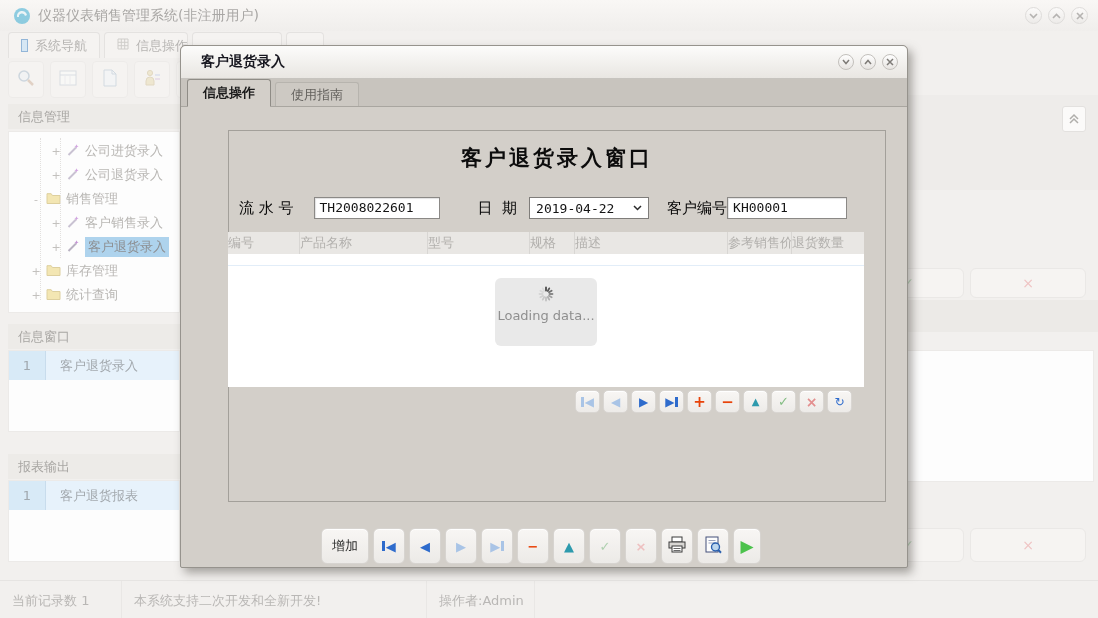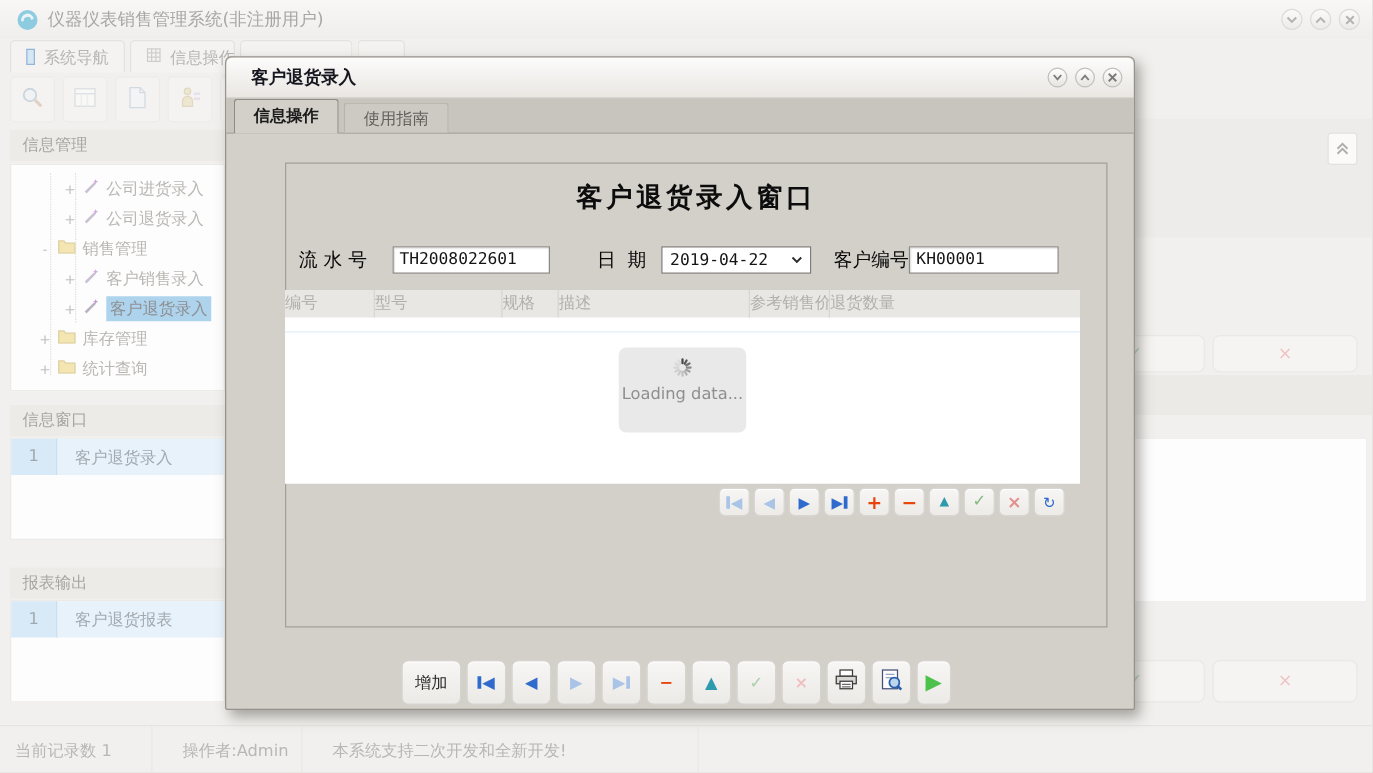--- a/index.html
+++ b/index.html
@@ -49,21 +49,21 @@
   .bg-band{position:absolute;}
   .ghost-btn{position:absolute;height:30px;border-radius:6px;background:#f6f4f2;border:1px solid #eae8e6;
              display:flex;align-items:center;justify-content:center;font-size:14px;box-sizing:border-box;}
   .ghost-check{color:#b9d8ba;}
   .ghost-cross{color:#efc3c3;}
   .collapse-btn{position:absolute;left:1062px;top:106px;width:24px;height:26px;border-radius:3px;
                 background:#fbfaf9;border:1px solid #e3e1df;display:flex;align-items:center;justify-content:center;box-sizing:border-box;}
 
   
   .statusbar{position:absolute;left:0;top:580px;width:1098px;height:38px;background:#f2f0ee;
-             border-top:1px solid #e6e4e2;display:flex;font-size:13px;color:#b9b7b5;gap:12px;}
+             border-top:1px solid #e6e4e2;display:flex;font-size:13px;color:#b9b7b5;}
   .sb-cell{padding:11px 0 0 12px;box-sizing:border-box;border-right:1px solid #e9e7e5;height:100%;}
 
   
   .modal{position:absolute;left:180px;top:45px;width:728px;height:523px;background:#d3cfc9;
          border:1px solid #96938d;border-radius:5px 5px 2px 2px;
          box-shadow:4px 5px 10px rgba(90,85,80,.5);z-index:60;box-sizing:border-box;}
   .modal-title{height:32px;background:linear-gradient(#fcfcfb,#e9e6e2);border-bottom:1px solid #c7c4bf;
                border-radius:5px 5px 0 0;display:flex;align-items:center;padding:0 9px 0 20px;}
   .modal-title-text{font-size:14px;font-weight:bold;color:#16161f;flex:1;}
   .m-controls{display:flex;gap:6px;}
@@ -308,22 +308,22 @@
   <div class="bg-band" style="left:896px;top:350px;width:196px;height:130px;background:#fdfdfd;border:1px solid #eceae8;"></div>
   <div class="ghost-btn ghost-check" style="left:852px;top:528px;width:112px;height:34px;">
       <span>✓</span>
     </div>
   <div class="ghost-btn ghost-cross" style="left:970px;top:528px;width:116px;height:34px;">
       <span>×</span>
     </div>
 
   <div class="statusbar">
     <div class="sb-cell" style="width:122px">当前记录数 1</div>
+    <div class="sb-cell" style="width:305px">本系统支持二次开发和全新开发!</div>
     <div class="sb-cell" style="width:108px">操作者:Admin</div>
-    <div class="sb-cell" style="width:305px">本系统支持二次开发和全新开发!</div>
   </div>
 
   <div class="modal">
     <div class="modal-title">
       <span class="modal-title-text">客户退货录入</span>
       <span class="m-controls">
         <span class="m-btn">
             <svg width="8" height="6" viewBox="0 0 8 6">
               <path d="M1 1 L4 4.5 L7 1" fill="none" stroke="#7e7b77" stroke-width="1.5"></path>
             </svg>
@@ -363,20 +363,21 @@
                 <path d="M1 1 L4.5 4.5 L8 1" fill="none" stroke="#2a2a2a" stroke-width="1.5"></path>
               </svg>
           </div>
           <span class="frm-label" style="margin-left:18px;">客户编号</span>
           <div class="tbx" style="width:120px;">KH00001</div>
         </div>
 
         <div class="tbl">
           <div class="tbl-head">
             <span class="th c0">编号</span>
+            <span class="th c1">产品名称</span>
             <span class="th c2">型号</span>
             <span class="th c3">规格</span>
             <span class="th c4">描述</span>
             <span class="th c5">参考销售价</span>
             <span class="th c6">退货数量</span>
           </div>
           <div class="row-line"></div>
           <div class="loading-box">
             <div class="spin">
               <svg width="16" height="16" viewBox="0 0 16 16" stroke="#4a4a4a" stroke-width="1.8" stroke-linecap="round">

